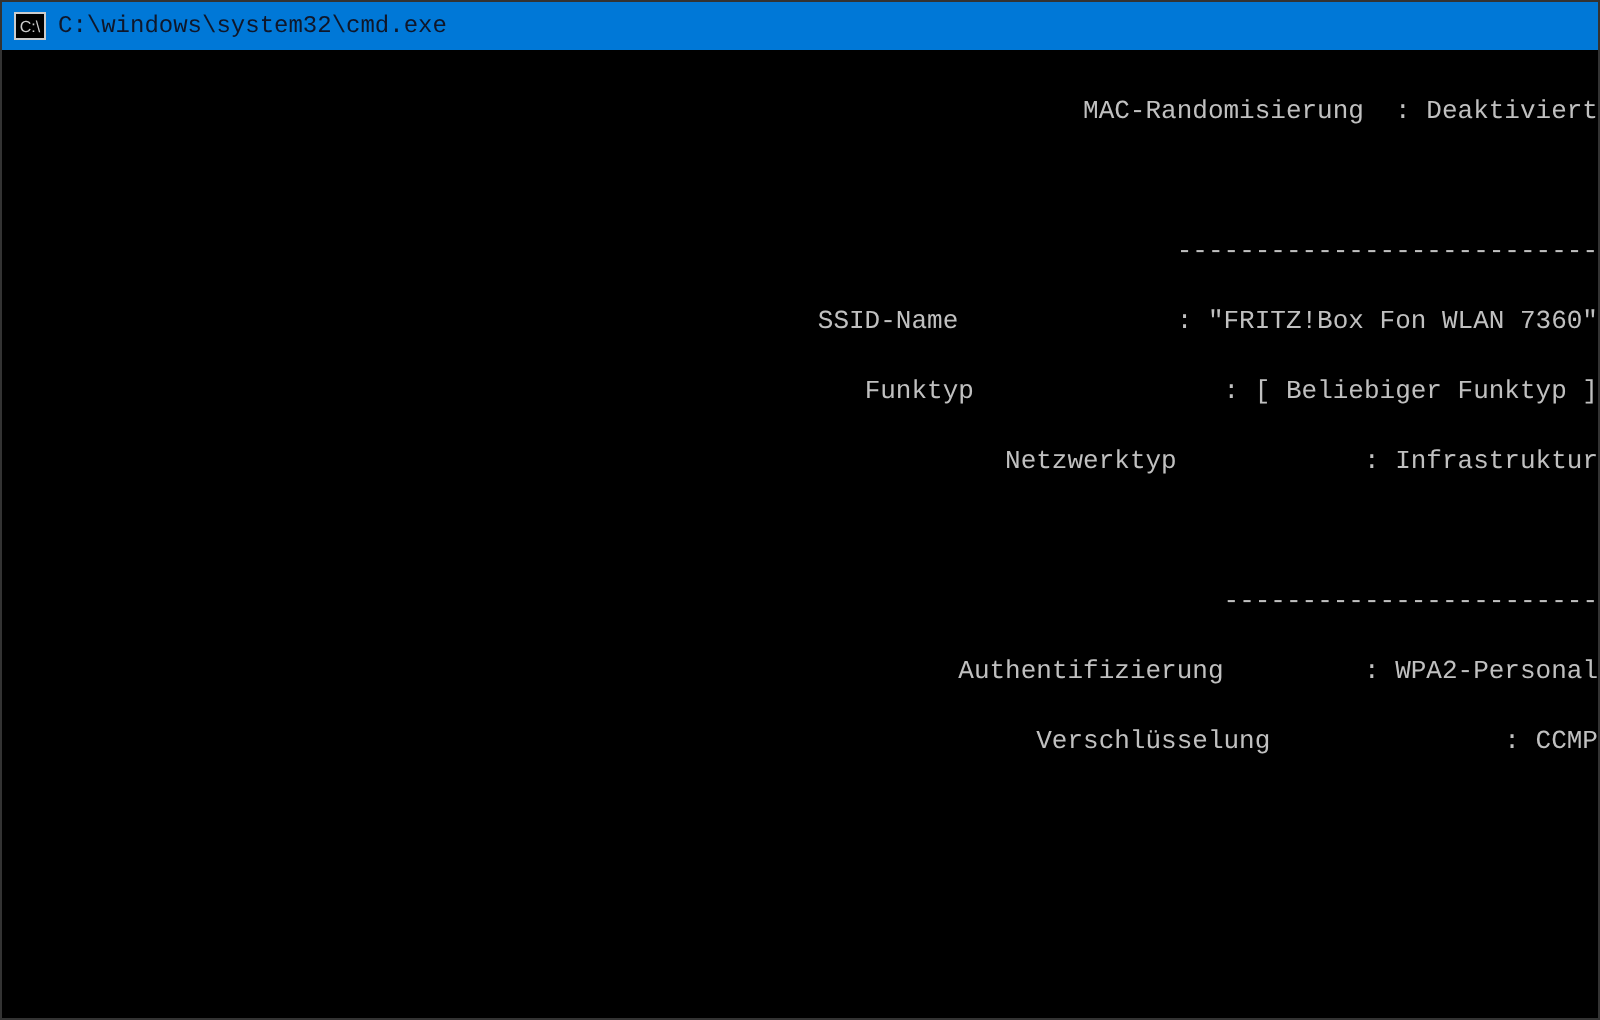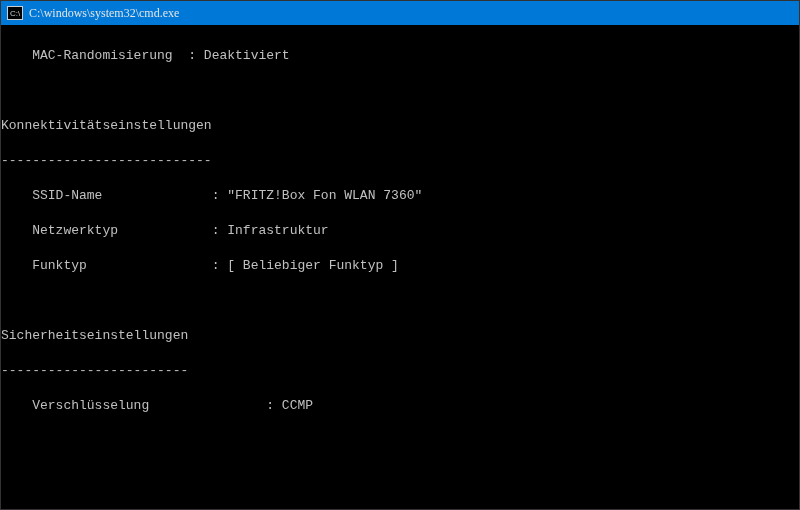--- a/index.html
+++ b/index.html
@@ -27,56 +27,56 @@
       border: 1px solid #ccc;
       margin-right: 6px;
       display: flex;
       align-items: center;
       justify-content: center;
       font-size: 8px;
       color: #ccc;
       font-family: sans-serif;
     }
     .titlebar-text {
-      font-family: Liberation Serif, serif;
+      font-family: Liberation Mono, monospace;
       font-size: 12px;
-      color: #e5e5e5;
+      color: #0f172a;
     }
     .terminal {
       background: #000;
       color: #c0c0c0;
       padding: 4px 0 0 0;
       line-height: 1.35;
       white-space: pre;
       height: calc(510px - 24px);
       overflow: hidden;
+      text-align: right;
     }
     .line { white-space: pre; }
   </style>
 </head>
 <body>
 
 <div class="titlebar">
   <div class="titlebar-icon">
       <span>C:\</span>
     </div>
   <div class="titlebar-text">C:\windows\system32\cmd.exe</div>
 </div>
 
 <div class="terminal">
 <div class="line"><span>    MAC-Randomisierung  : </span><span>Deaktiviert</span></div>
 <div class="line"> </div>
-<div class="line">Konnektivitätseinstellungen</div>
 <div class="line">---------------------------</div>
 <div class="line"><span>    SSID-Name              : </span><span>"FRITZ!Box Fon WLAN 7360"</span></div>
+<div class="line"><span>    Funktyp                : </span><span>[ Beliebiger Funktyp ]</span></div>
 <div class="line"><span>    Netzwerktyp            : </span><span>Infrastruktur</span></div>
-<div class="line"><span>    Funktyp                : </span><span>[ Beliebiger Funktyp ]</span></div>
 <div class="line"> </div>
-<div class="line">Sicherheitseinstellungen</div>
 <div class="line">------------------------</div>
+<div class="line"><span>    Authentifizierung         : </span><span>WPA2-Personal</span></div>
 <div class="line"><span>    Verschlüsselung               : </span><span>CCMP</span></div>
 
 
 
 
 
 
 
 
 

